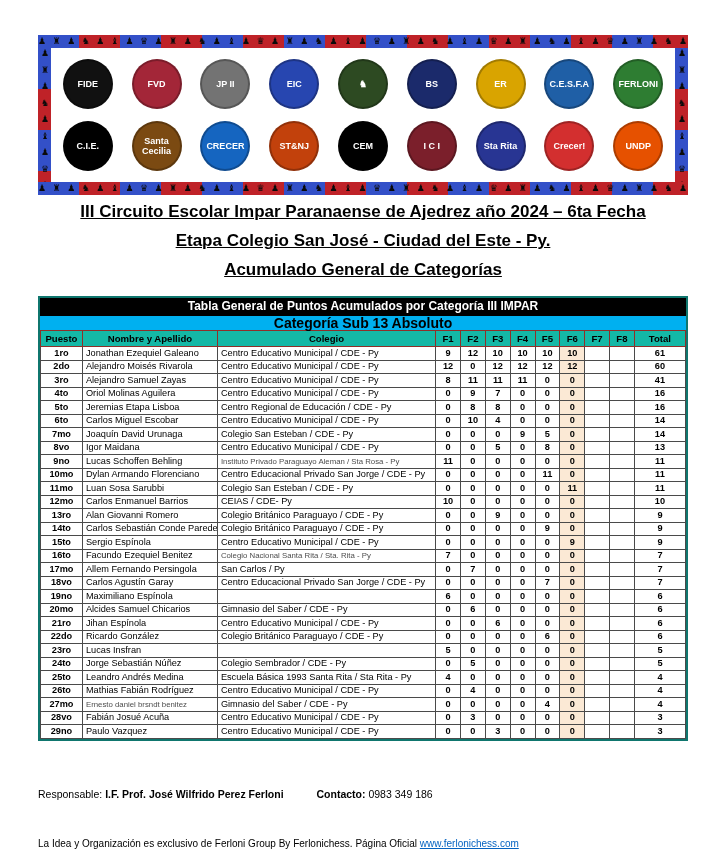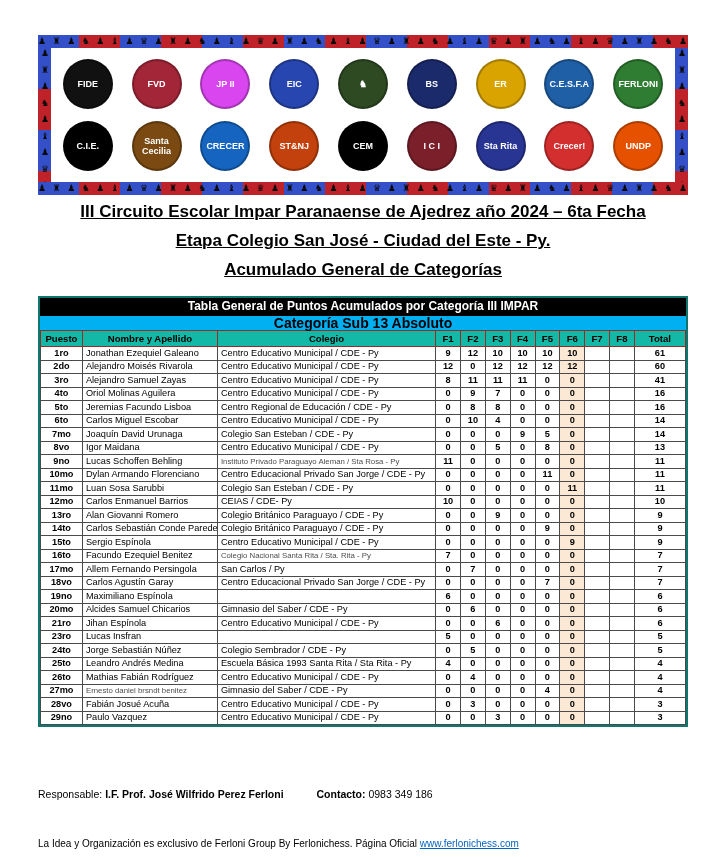--- a/index.html
+++ b/index.html
@@ -90,21 +90,21 @@
     <div class="chess-strip v cs-right">♟ ♜ ♟ ♞ ♟ ♝ ♟ ♛ ♟ ♜ ♟ ♞ ♟ ♝ ♟ ♛ ♟ ♜ ♟ ♞ ♟ ♝ ♟ ♛ ♟ ♜ ♟ ♞ ♟ ♝ ♟ ♛ ♟ ♜ ♟ ♞ ♟ ♝ ♟ ♛ ♟ ♜ ♟ ♞ ♟ ♝ ♟ ♛ ♟ ♜ ♟ ♞ ♟ ♝ ♟ ♛ ♟ ♜ ♟ ♞ ♟ ♝ ♟ ♛ ♟ ♜ ♟ ♞ ♟ ♝ ♟ ♛ ♟ ♜ ♟ ♞ ♟ ♝ ♟ ♛ ♟ ♜ ♟ ♞ ♟ ♝ ♟ ♛ ♟ ♜ ♟ ♞ ♟ ♝ ♟ ♛ ♟ ♜ ♟ ♞ ♟ ♝ ♟ ♛ ♟ ♜ ♟ ♞ ♟ ♝ ♟ ♛ ♟ ♜ ♟ ♞ ♟ ♝ ♟ ♛ ♟ ♜ ♟ ♞ ♟ ♝ ♟ ♛ ♟ ♜ ♟ ♞ ♟ ♝ ♟ ♛ ♟ ♜ ♟ ♞ ♟ ♝ ♟ ♛ ♟ ♜ ♟ ♞ ♟ ♝ ♟ ♛ ♟ ♜ ♟ ♞ ♟ ♝ ♟ ♛ ♟ ♜ ♟ ♞ ♟ ♝ ♟ ♛ ♟ ♜ ♟ ♞ ♟ ♝ ♟ ♛ ♟ ♜ ♟ ♞ ♟ ♝ ♟ ♛ ♟ ♜ ♟ ♞ ♟ ♝ ♟ ♛ ♟ ♜ ♟ ♞ ♟ ♝ ♟ ♛ ♟ ♜ ♟ ♞ ♟ ♝ ♟ ♛ ♟ ♜ ♟ ♞ ♟ ♝ ♟ ♛ ♟ ♜ ♟ ♞ ♟ ♝ ♟ ♛ ♟ ♜ ♟ ♞ ♟ ♝ ♟ ♛ ♟ ♜ ♟ ♞ ♟ ♝ ♟ ♛ ♟ ♜ ♟ ♞ ♟ ♝ ♟ ♛ ♟ ♜ ♟ ♞ ♟ ♝ ♟ ♛ ♟ ♜ ♟ ♞ ♟ ♝ ♟ ♛ ♟ ♜ ♟ ♞ ♟ ♝ ♟ ♛ ♟ ♜ ♟ ♞ ♟ ♝ ♟ ♛ ♟ ♜ ♟ ♞ ♟ ♝ ♟ ♛ ♟ ♜ ♟ ♞ ♟ ♝ ♟ ♛ ♟ ♜ ♟ ♞ ♟ ♝ ♟ ♛ ♟ ♜ ♟ ♞ ♟ ♝ ♟ ♛ ♟ ♜ ♟ ♞ ♟ ♝ ♟ ♛ </div>
     <div class="logo-area">
       <div class="logo-row">
           <div class="logo" title="FIDE">
             <div class="logo-circle" style="background: rgb(17, 17, 17);">FIDE</div>
           </div>
           <div class="logo" title="FVD">
             <div class="logo-circle" style="background: rgb(163, 38, 56);">FVD</div>
           </div>
           <div class="logo" title="Colegio Privado Juan Pablo II">
-            <div class="logo-circle" style="background: #d946ef;">JP II</div>
+            <div class="logo-circle" style="background: #737373;">JP II</div>
           </div>
           <div class="logo" title="Escuela Parroquial EIC">
             <div class="logo-circle" style="background: rgb(39, 70, 176);">EIC</div>
           </div>
           <div class="logo" title="Club Ferlonichess">
             <div class="logo-circle" style="background: rgb(45, 74, 34);">♞</div>
           </div>
           <div class="logo" title="British School Colegio Britanico">
             <div class="logo-circle" style="background: rgb(27, 42, 107);">BS</div>
           </div>
@@ -228,21 +228,21 @@
             <td class="num">7</td>
             <td class="num">0</td>
             <td class="num">0</td>
             <td class="num f6">0</td>
             <td class="num"></td>
             <td class="num"></td>
             <td class="total">16</td>
           </tr>
           <tr>
             <td class="puesto">5to</td>
-            <td class="nombre">Jeremias Facundo Lisboa</td>
+            <td class="nombre">Jeremias Etapa Lisboa</td>
             <td class="colegio">Centro Regional de Educación / CDE - Py</td>
             <td class="num">0</td>
             <td class="num">8</td>
             <td class="num">8</td>
             <td class="num">0</td>
             <td class="num">0</td>
             <td class="num f6">0</td>
             <td class="num"></td>
             <td class="num"></td>
             <td class="total">16</td>
@@ -459,20 +459,34 @@
           </tr>
           <tr>
             <td class="puesto">21ro</td>
             <td class="nombre">Jihan Espínola</td>
             <td class="colegio">Centro Educativo Municipal / CDE - Py</td>
             <td class="num">0</td>
             <td class="num">0</td>
             <td class="num">6</td>
             <td class="num">0</td>
             <td class="num">0</td>
+            <td class="num f6">0</td>
+            <td class="num"></td>
+            <td class="num"></td>
+            <td class="total">6</td>
+          </tr>
+          <tr>
+            <td class="puesto">22do</td>
+            <td class="nombre">Ricardo González</td>
+            <td class="colegio">Colegio Británico Paraguayo / CDE - Py</td>
+            <td class="num">0</td>
+            <td class="num">0</td>
+            <td class="num">0</td>
+            <td class="num">0</td>
+            <td class="num">6</td>
             <td class="num f6">0</td>
             <td class="num"></td>
             <td class="num"></td>
             <td class="total">6</td>
           </tr>
           <tr>
             <td class="puesto">23ro</td>
             <td class="nombre">Lucas Insfran</td>
             <td class="colegio"></td>
             <td class="num">5</td>

